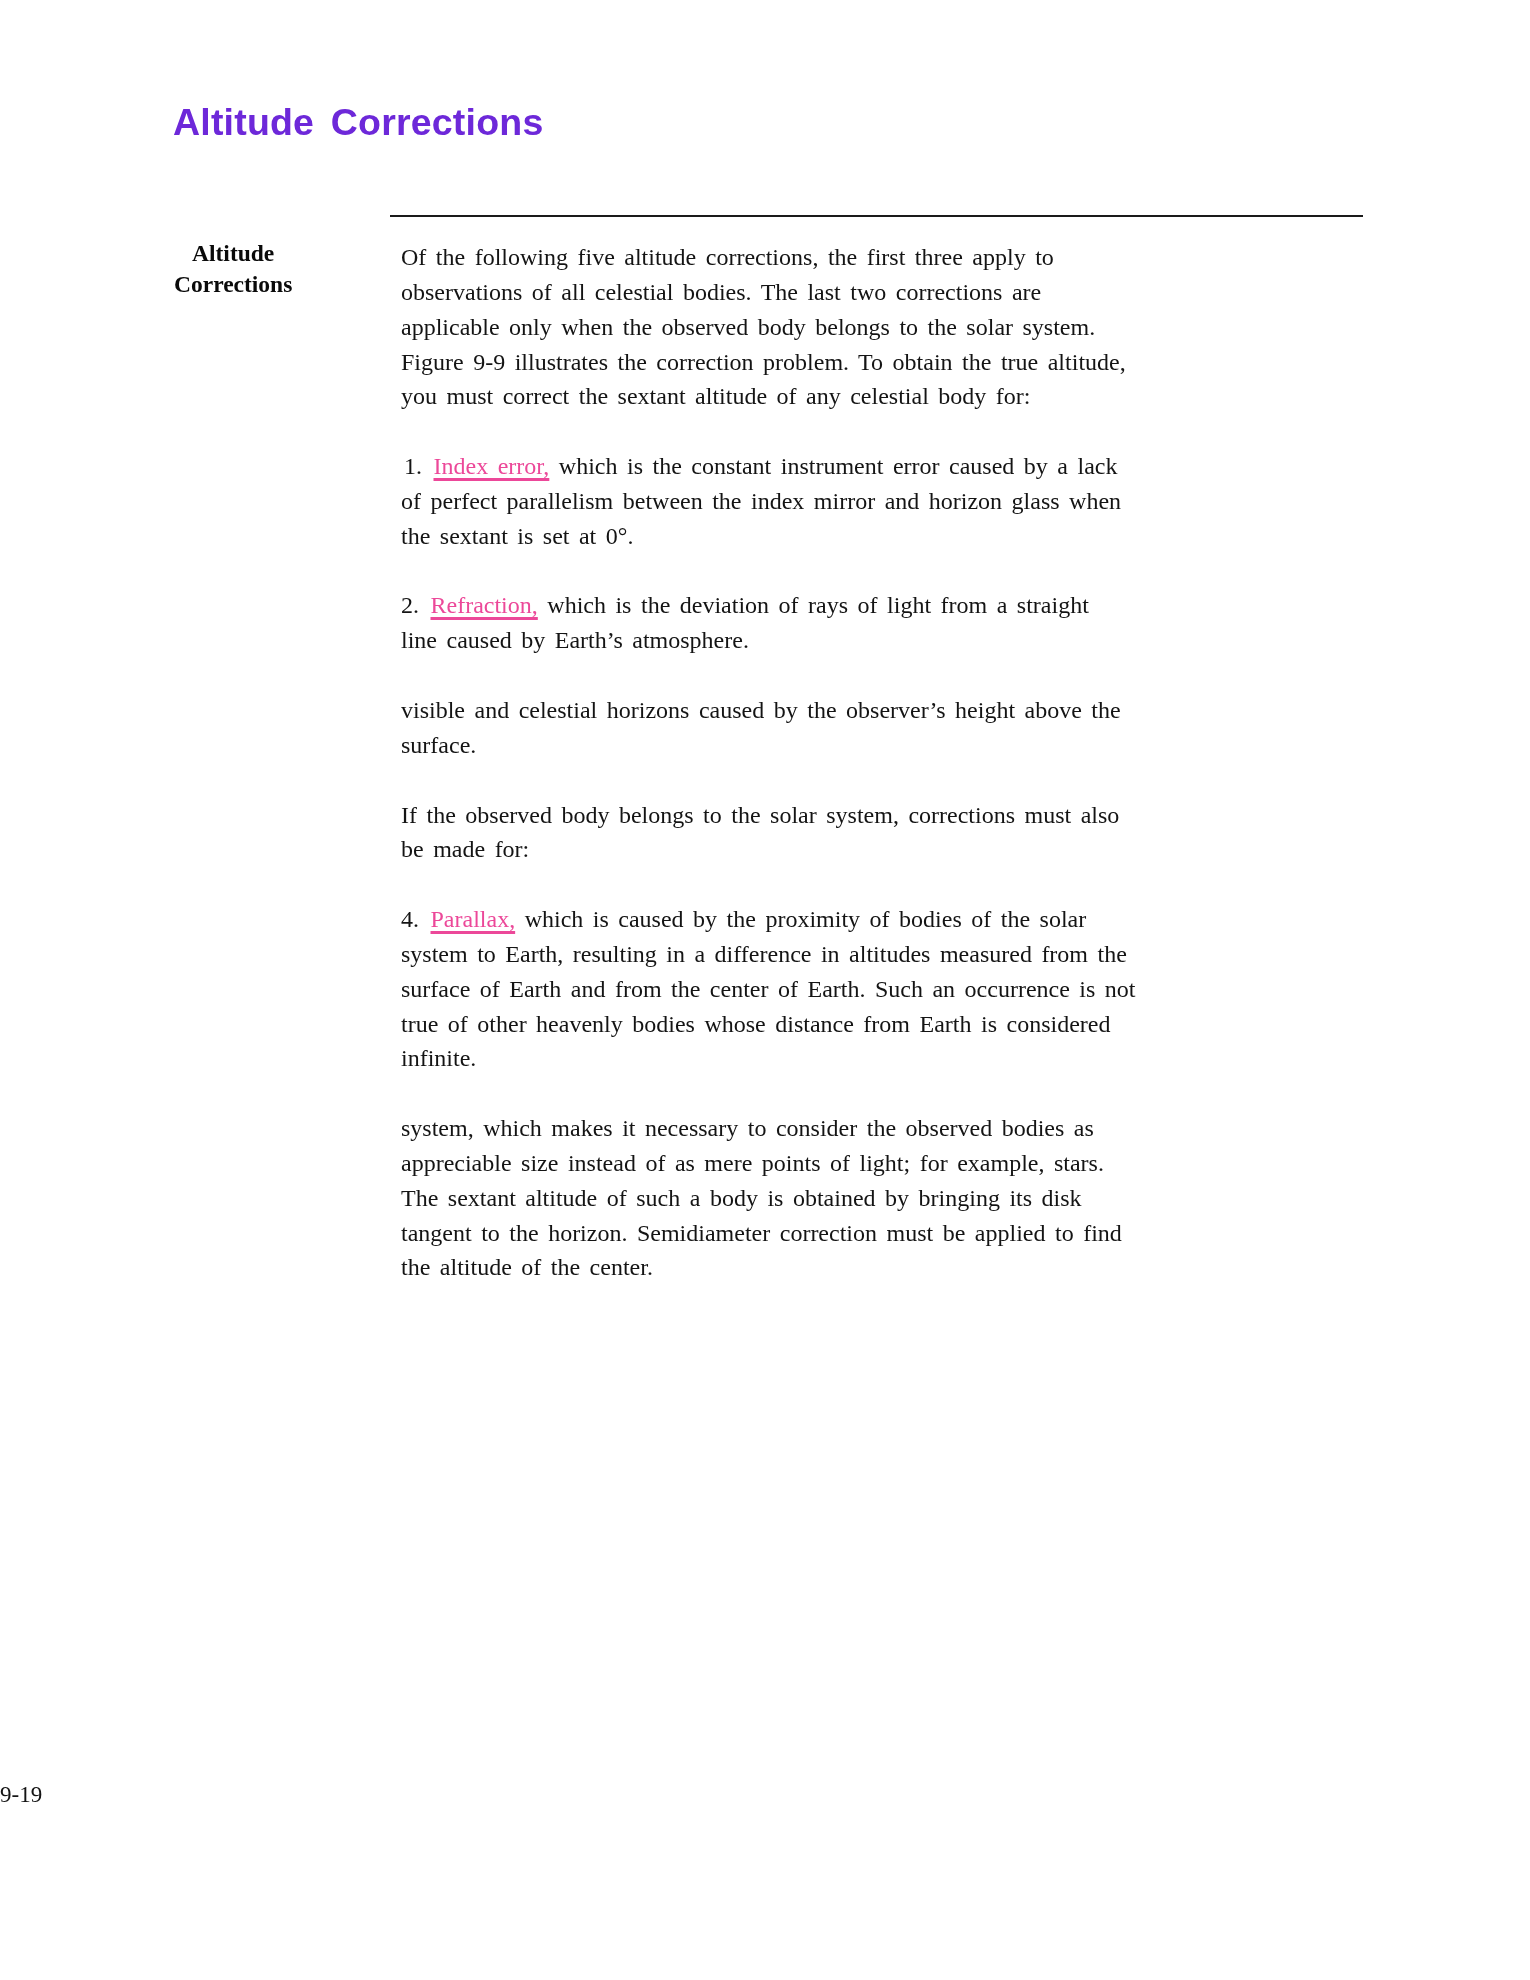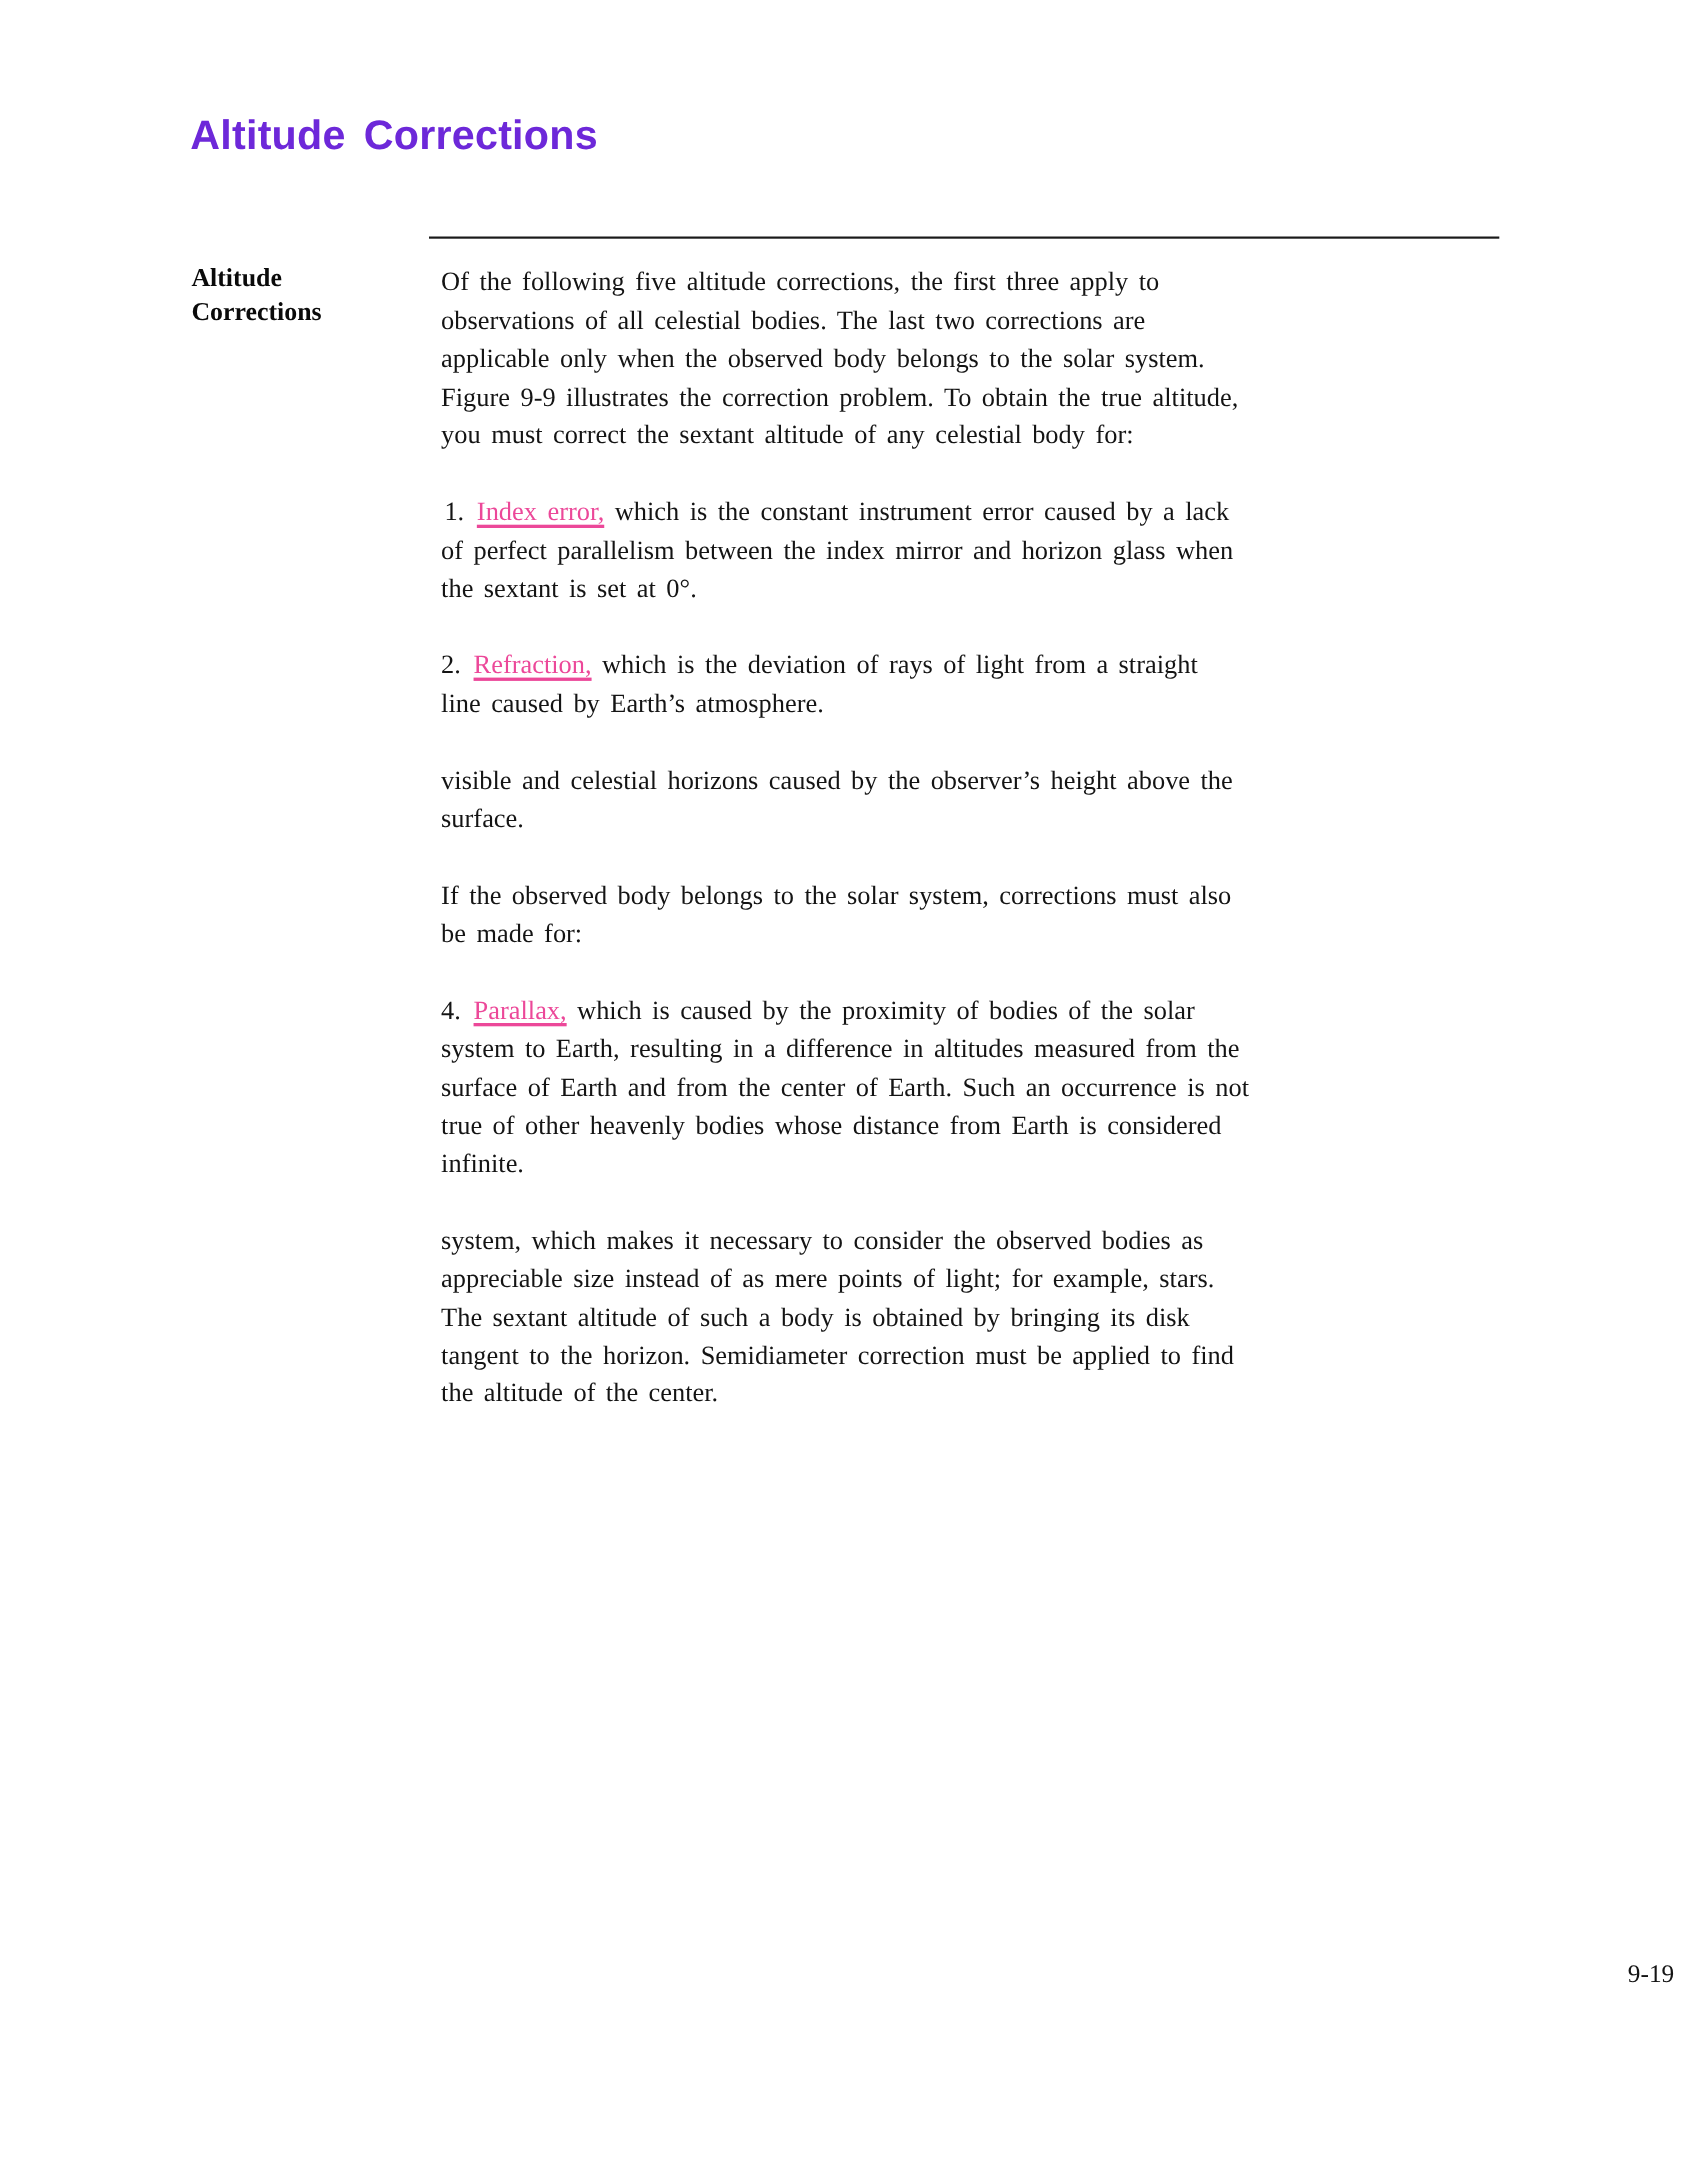--- a/index.html
+++ b/index.html
@@ -38,21 +38,21 @@
   .side-label {
     position: absolute;
     left: 174px;
     top: 238px;
     font-family: "Liberation Serif", serif;
     font-weight: bold;
     font-size: 23.5px;
     line-height: 31px;
     color: #0a0a0a;
   }
-  .side-label span { display: block; }
+  .side-label span { display: block; text-align: center; }
   .body-col {
     position: absolute;
     left: 401px;
     top: 240px;
     width: 960px;
     font-family: "Liberation Serif", serif;
     font-size: 24px;
     line-height: 34.85px;
     word-spacing: 3.5px;
     color: #141414;
@@ -71,21 +71,21 @@
     text-underline-offset: 4px;
     color: #ec4899;
   }
   .num { margin-right: 2px; }
   .item1 .line:first-child { padding-left: 3px; }
   .page-number {
     position: absolute;
     left: 0;
     width: 1522px;
     top: 1778px;
-    text-align: right;
+    text-align: left;
     font-family: "Liberation Serif", serif;
     font-size: 23px;
     line-height: 34px;
     color: #141414;
   }
 </style>
 </head>
 <body>
 
 <h1 class="page-title">Altitude Corrections</h1>

